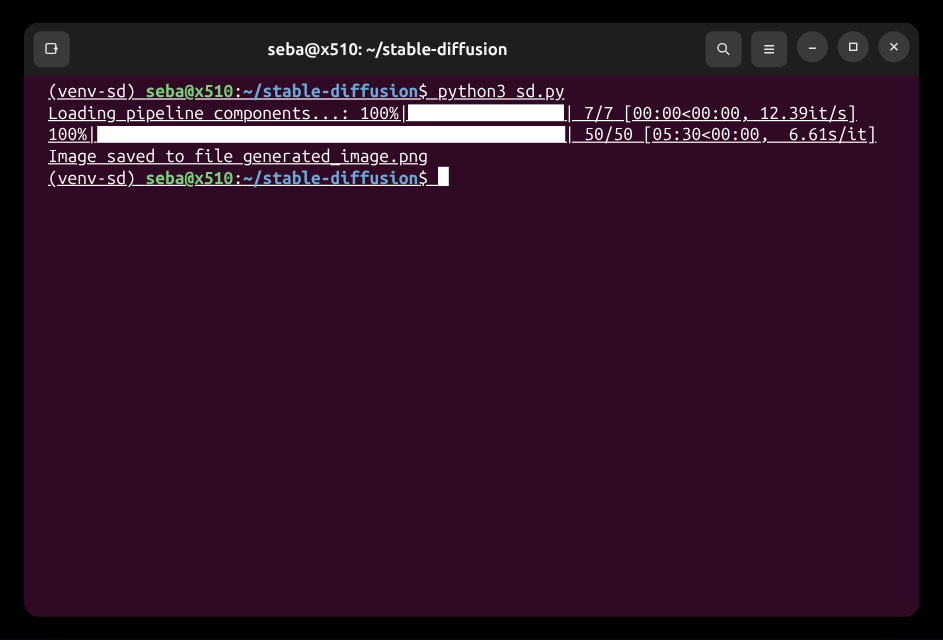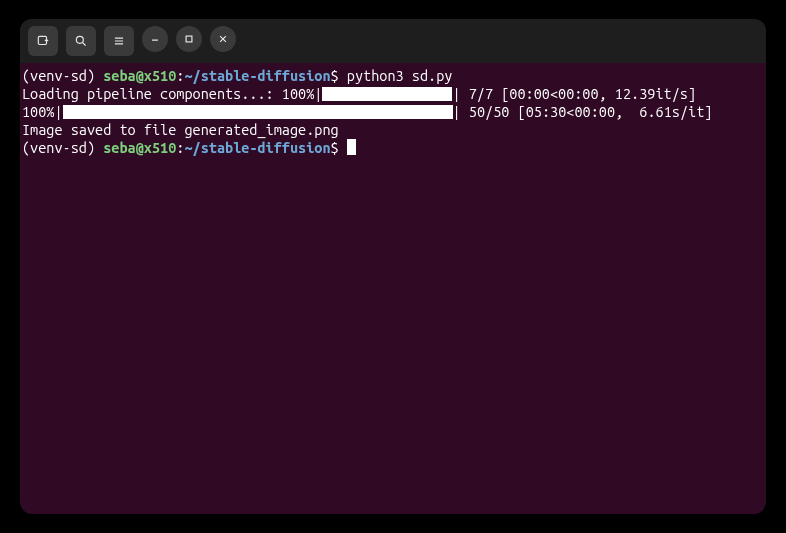--- a/index.html
+++ b/index.html
@@ -50,26 +50,27 @@
       cursor: pointer;
     }
     .tb-btn.round {
       width: 26px; height: 26px;
       border-radius: 50%;
       background: #3a3a3a;
     }
     .tb-btn svg { width: 14px; height: 14px; stroke: #e6e6e6; fill: none; stroke-width: 2; }
     .terminal {
       flex: 1;
-      padding: 4px 2px;
+      padding: 4px 20px;
       color: #ffffff;
       font-size: 14.5px;
       line-height: 18px;
       white-space: pre;
       overflow: hidden;
+      text-decoration: underline;
     }
     .venv { color: #ffffff; }
     .user { color: #7ccf7c; font-weight: bold; }
     .path { color: #6da8d6; font-weight: bold; }
     .ps { color: #ffffff; }
     .bar {
       display: inline-block;
       background: #ffffff;
       height: 14px;
       vertical-align: -2px;
@@ -88,20 +89,21 @@
   <div class="titlebar">
     <div class="titlebar-left">
       <div class="tb-btn">
         <svg viewBox="0 0 24 24">
             <rect x="4" y="4" width="14" height="14" rx="2"></rect>
             <line x1="15" y1="11" x2="21" y2="11"></line>
             <line x1="18" y1="8" x2="18" y2="14"></line>
           </svg>
       </div>
     </div>
+    <div class="titlebar-title">seba@x510: ~/stable-diffusion</div>
     <div class="titlebar-right">
       <div class="tb-btn">
         <svg viewBox="0 0 24 24">
             <circle cx="10" cy="10" r="6"></circle>
             <line x1="15" y1="15" x2="20" y2="20"></line>
           </svg>
       </div>
       <div class="tb-btn">
         <svg viewBox="0 0 24 24">
             <line x1="5" y1="7" x2="19" y2="7"></line>

